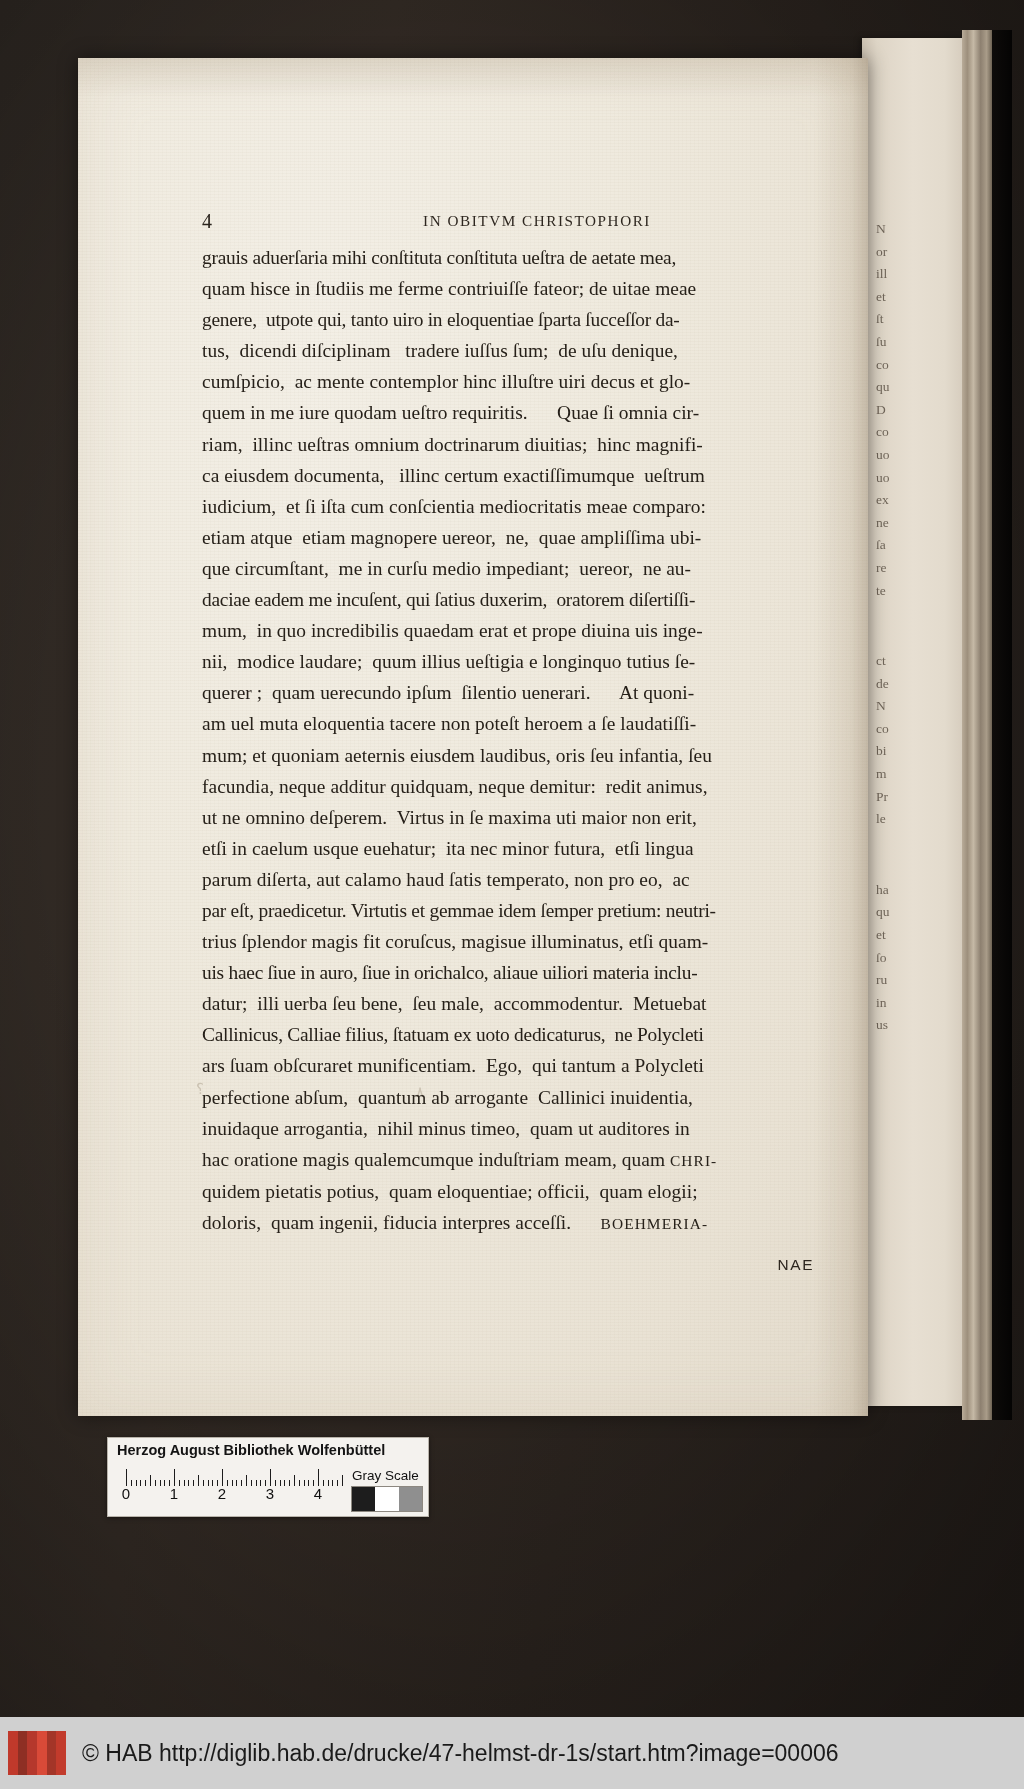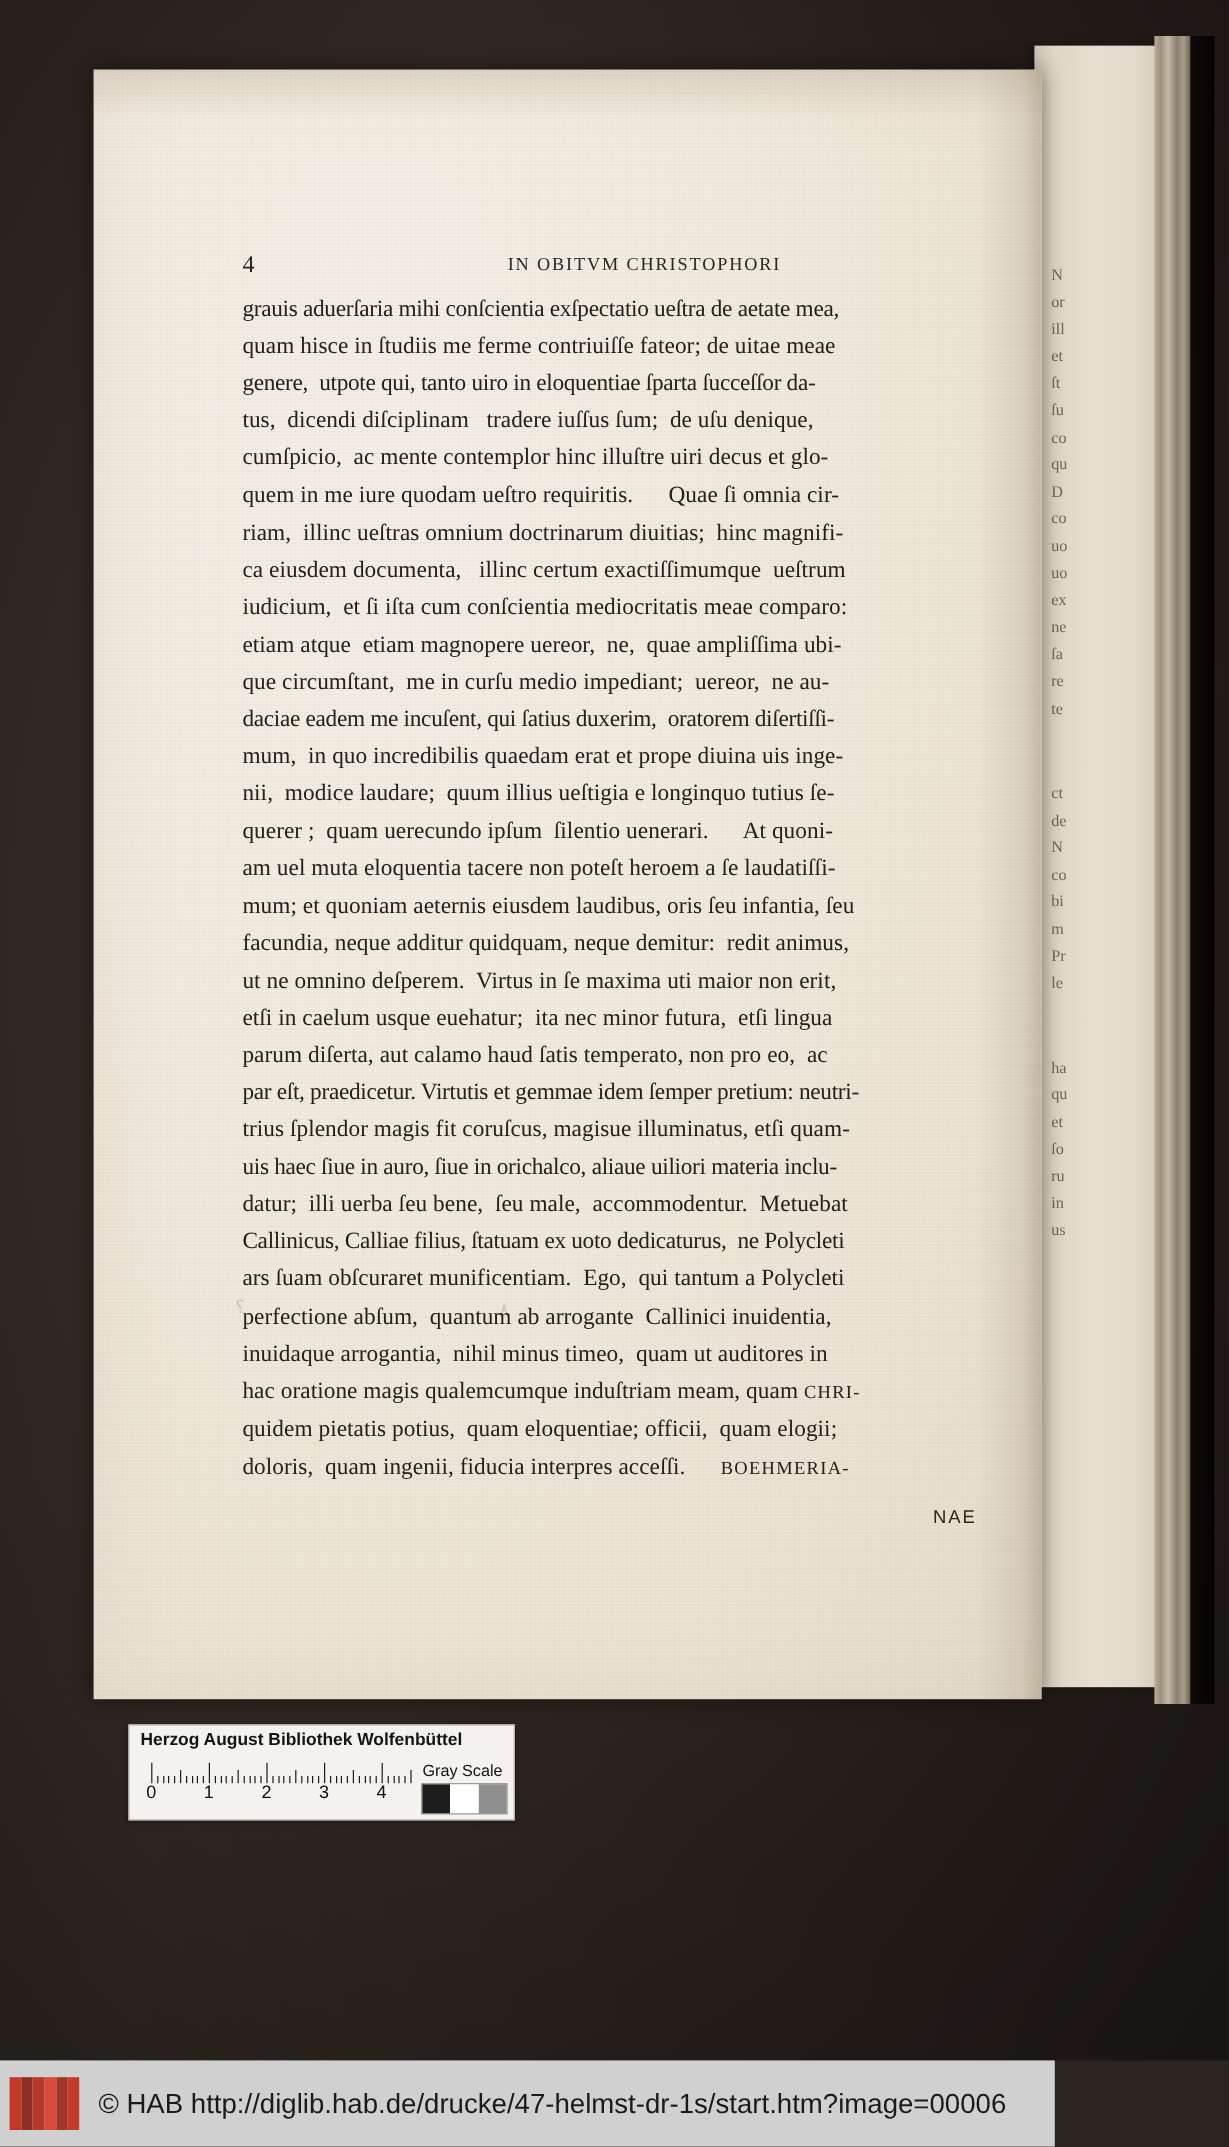--- a/index.html
+++ b/index.html
@@ -250,21 +250,21 @@
     height: 24px;
     border: 1px solid #8d8880;
   }
   #grayscale-patches div { flex: 1 1 0; height: 100%; }
 
   
   #credit-bar {
     position: absolute;
     left: 0;
     top: 1717px;
-    width: 879px;
+    width: 1024px;
     height: 72px;
     background: #d0d0d0;
     display: flex;
     align-items: center;
   }
   #colorbar-swatches {
     display: flex;
     width: 58px;
     height: 44px;
     margin-left: 8px;
@@ -309,21 +309,21 @@
   <span class="ghost-mark" style="left:338px; top:1025px;">۸</span>
 
   <div id="print-block">
 
     <div id="head-line">
       <span id="folio-number">4</span>
       <span id="running-head">IN OBITVM CHRISTOPHORI</span>
     </div>
 
     <div id="body-text">
-        <div class="body-line tight">grauis aduerſaria mihi conſcientia exſpectatio ueſtra de aetate mea,</div>
+        <div class="body-line tight">grauis aduerſaria mihi conſtituta conſtituta ueſtra de aetate mea,</div>
         <div class="body-line">quam hisce in ſtudiis me ferme contriuiſſe fateor; de uitae meae</div>
         <div class="body-line tight">genere,  utpote qui, tanto uiro in eloquentiae ſparta ſucceſſor da-</div>
         <div class="body-line">tus,  dicendi diſciplinam   tradere iuſſus ſum;  de uſu denique,</div>
         <div class="body-line">cumſpicio,  ac mente contemplor hinc illuſtre uiri decus et glo-</div>
         <div class="body-line">quem in me iure quodam ueſtro requiritis.      Quae ſi omnia cir-</div>
         <div class="body-line">riam,  illinc ueſtras omnium doctrinarum diuitias;  hinc magnifi-</div>
         <div class="body-line">ca eiusdem documenta,   illinc certum exactiſſimumque  ueſtrum</div>
         <div class="body-line">iudicium,  et ſi iſta cum conſcientia mediocritatis meae comparo:</div>
         <div class="body-line">etiam atque  etiam magnopere uereor,  ne,  quae ampliſſima ubi-</div>
         <div class="body-line">que circumſtant,  me in curſu medio impediant;  uereor,  ne au-</div>

